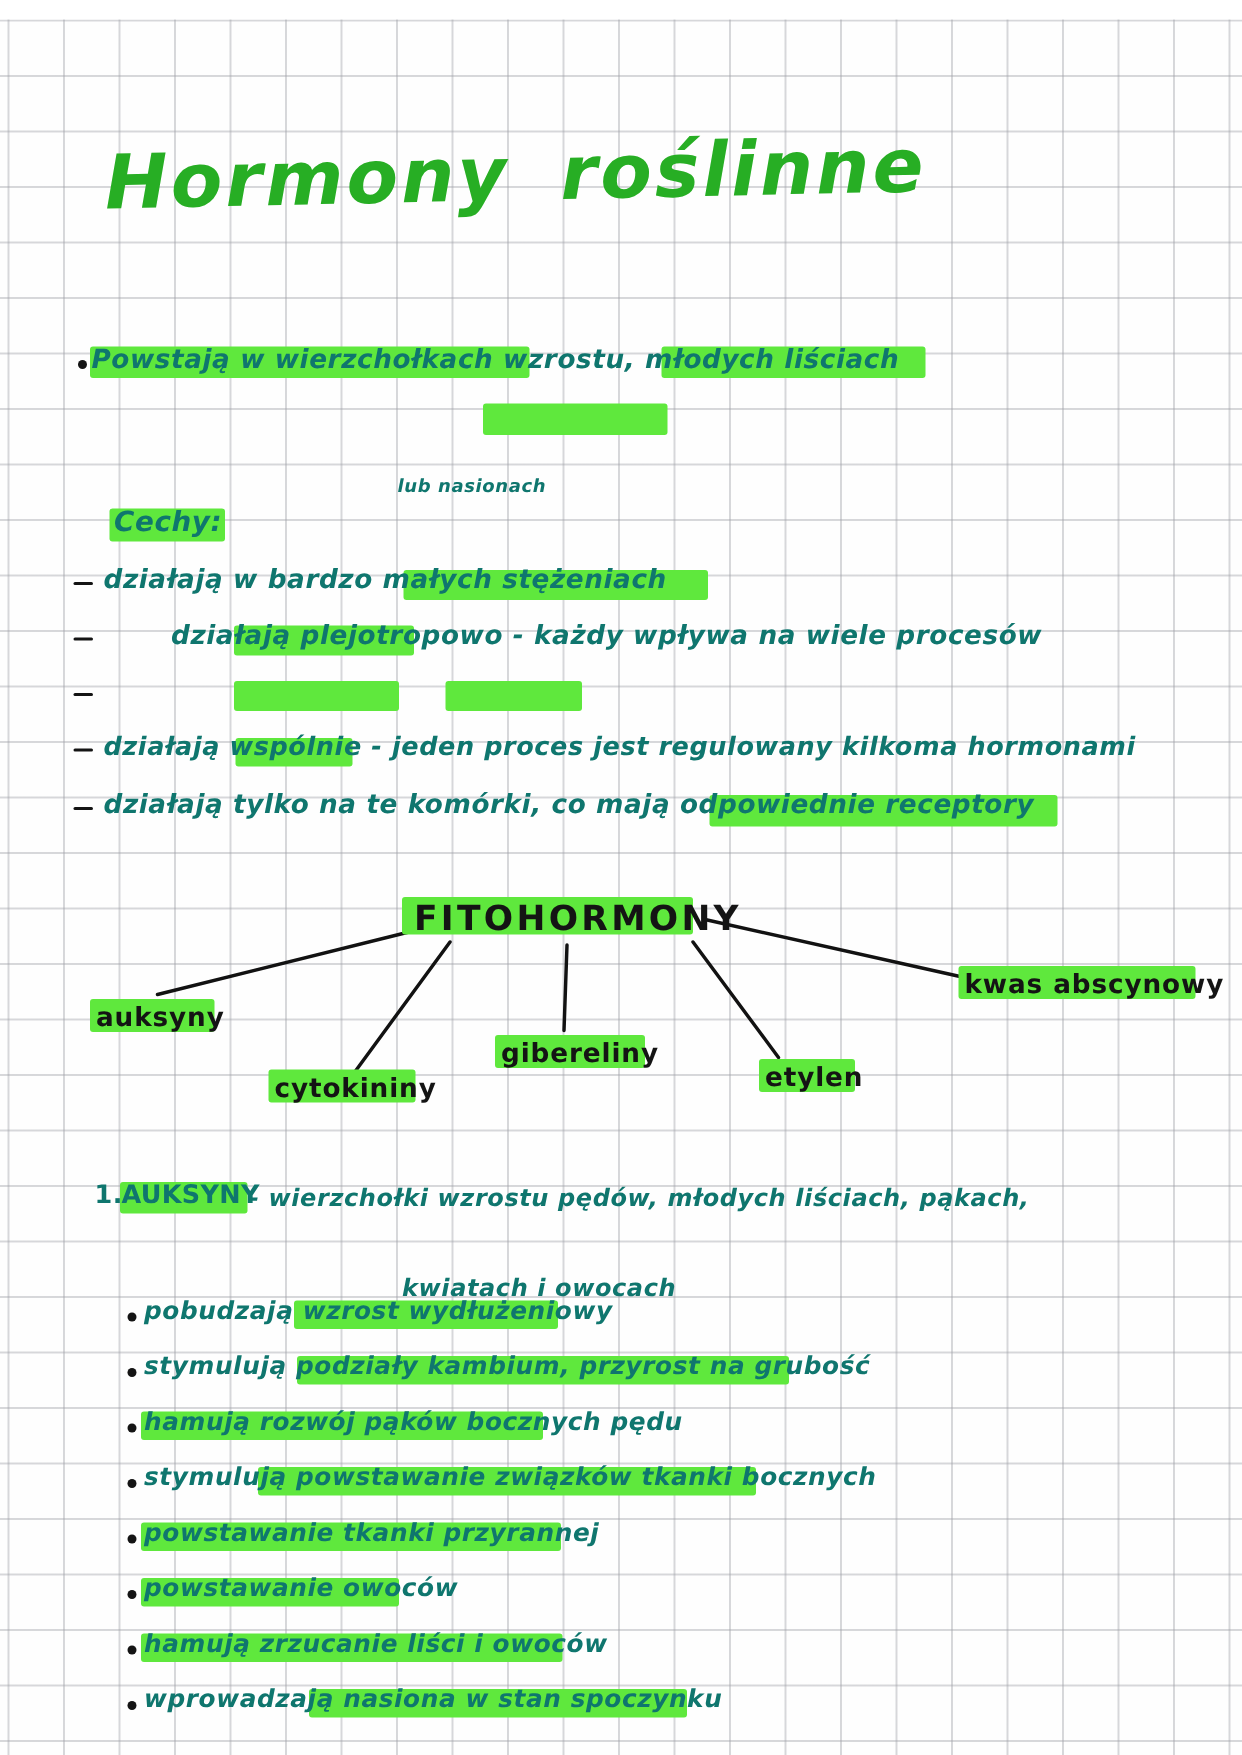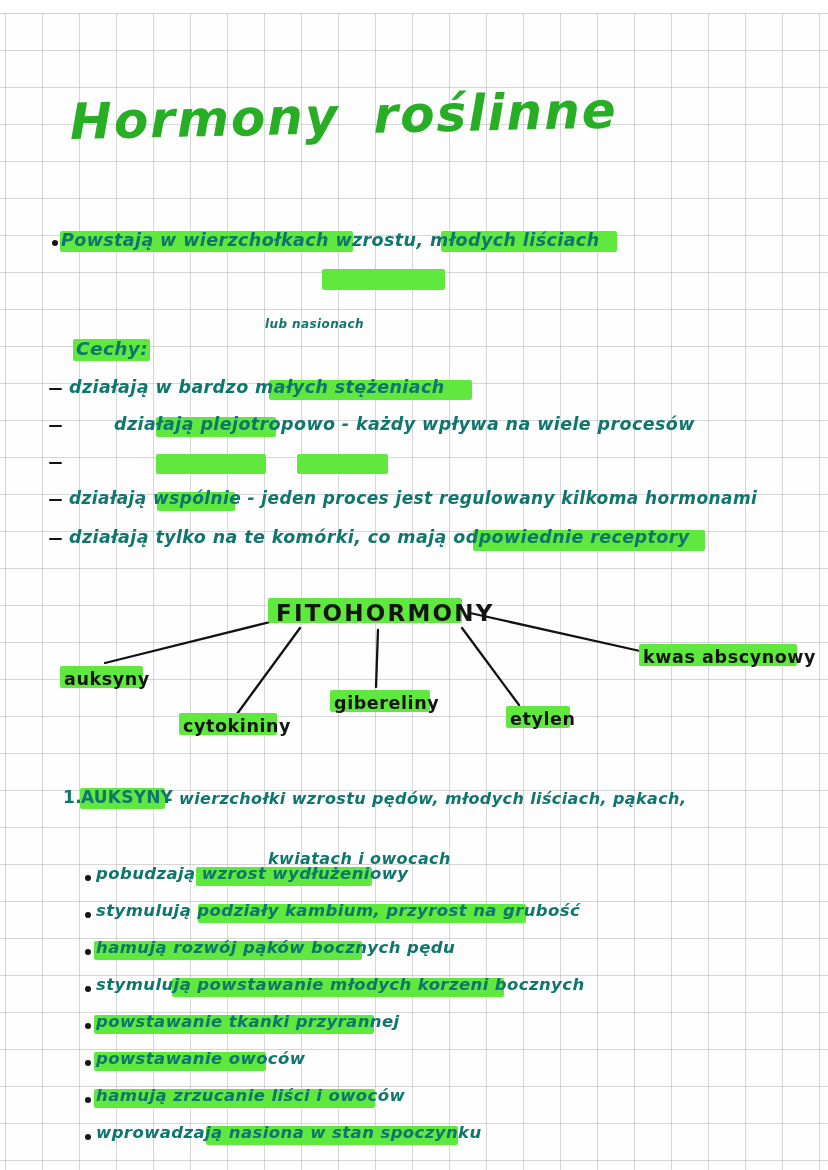--- a/index.html
+++ b/index.html
@@ -204,21 +204,21 @@
     <div class="dot" style="left:85px; top:912px;"></div>
     <div class="hl" style="left:198px; top:904px; width:328px; height:19px;"></div>
     <div class="hw" style="left:96px; top:903px; font-size:16.5px;">stymulują   podziały kambium, przyrost  na   grubość</div>
 
     <div class="dot" style="left:85px; top:949px;"></div>
     <div class="hl" style="left:94px; top:941px; width:268px; height:19px;"></div>
     <div class="hw" style="left:96px; top:940px; font-size:16.5px;">hamują  rozwój  pąków   bocznych  pędu</div>
 
     <div class="dot" style="left:85px; top:986px;"></div>
     <div class="hl" style="left:172px; top:978px; width:332px; height:19px;"></div>
-    <div class="hw" style="left:96px; top:977px; font-size:16.5px;">stymulują powstawanie  młodych korzeni  bocznych</div>
+    <div class="hw" style="left:96px; top:977px; font-size:16.5px;">stymulują powstawanie  związków tkanki  bocznych</div>
 
     <div class="dot" style="left:85px; top:1023px;"></div>
     <div class="hl" style="left:94px; top:1015px; width:280px; height:19px;"></div>
     <div class="hw" style="left:96px; top:1014px; font-size:16.5px;">powstawanie  tkanki    przyrannej</div>
 
     <div class="dot" style="left:85px; top:1060px;"></div>
     <div class="hl" style="left:94px; top:1052px; width:172px; height:19px;"></div>
     <div class="hw" style="left:96px; top:1051px; font-size:16.5px;">powstawanie   owoców</div>
 
     <div class="dot" style="left:85px; top:1097px;"></div>

